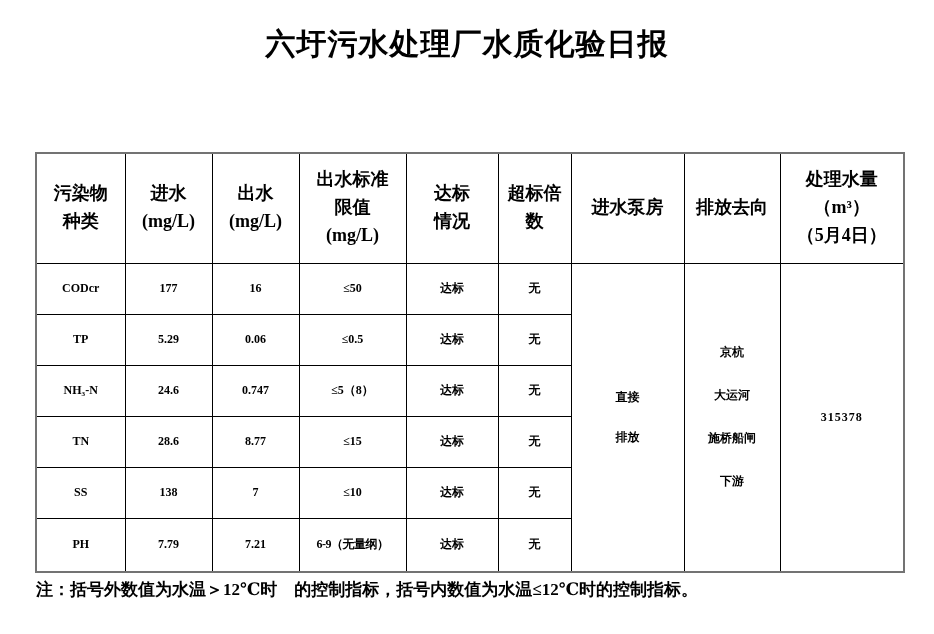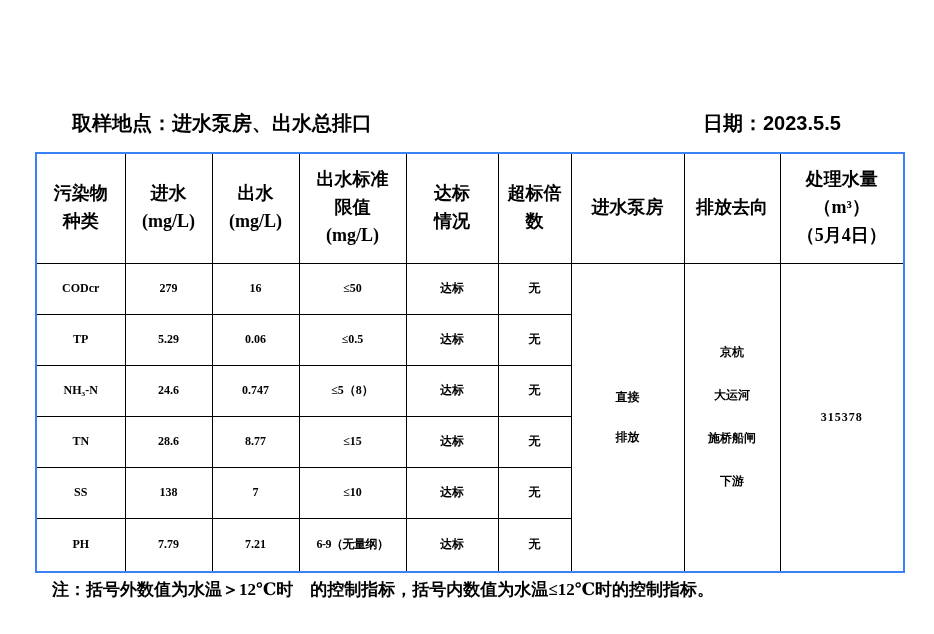--- a/index.html
+++ b/index.html
@@ -48,21 +48,21 @@
     font-weight: bold;
     font-family: "Liberation Sans", "DejaVu Sans", sans-serif;
   }
   table.report {
     position: absolute;
     left: 35px;
     top: 152px;
     width: 868px;
     border-collapse: collapse;
     table-layout: fixed;
-    border: 2px solid #3b82f6;
+    border: 2px solid #737373;
   }
   table.report th,
   table.report td {
     border: 1px solid #000000;
     text-align: center;
     vertical-align: middle;
     padding: 0;
     overflow: hidden;
   }
   table.report th {
@@ -91,36 +91,33 @@
     padding-bottom: 62px;
   }
   td.volume-cell {
     font-size: 30px;
     font-weight: normal;
     font-family: "Liberation Serif", "DejaVu Serif", serif;
     letter-spacing: 1px;
   }
   .footnote {
     position: absolute;
-    left: 52px;
+    left: 36px;
     top: 578px;
     font-size: 17px;
     font-weight: bold;
   }
 </style>
 </head>
 <body>
 
 <div class="page">
 
-
-  <div class="info-row">
-    <div class="sampling">取样地点：进水泵房、出水总排口</div>
-    <div class="date">日期：2023.5.5</div>
-  </div>
+  <div class="title">六圩污水处理厂水质化验日报</div>
+
 
   <table class="report">
     <colgroup>
       <col style="width:89px">
       <col style="width:87px">
       <col style="width:87px">
       <col style="width:107px">
       <col style="width:92px">
       <col style="width:73px">
       <col style="width:113px">
@@ -144,21 +141,21 @@
 数</th>
         <th>进水泵房</th>
         <th>排放去向</th>
         <th>处理水量
 （m³）
 （5月4日）</th>
       </tr>
 
       <tr class="data-row">
         <td>CODcr</td>
-        <td>279</td>
+        <td>177</td>
         <td>16</td>
         <td>≤50</td>
         <td>达标</td>
         <td>无</td>
         <td class="method-cell" rowspan="6">直接
 排放</td>
         <td class="dest-cell" rowspan="6">京杭
 大运河
 施桥船闸
 下游</td>

